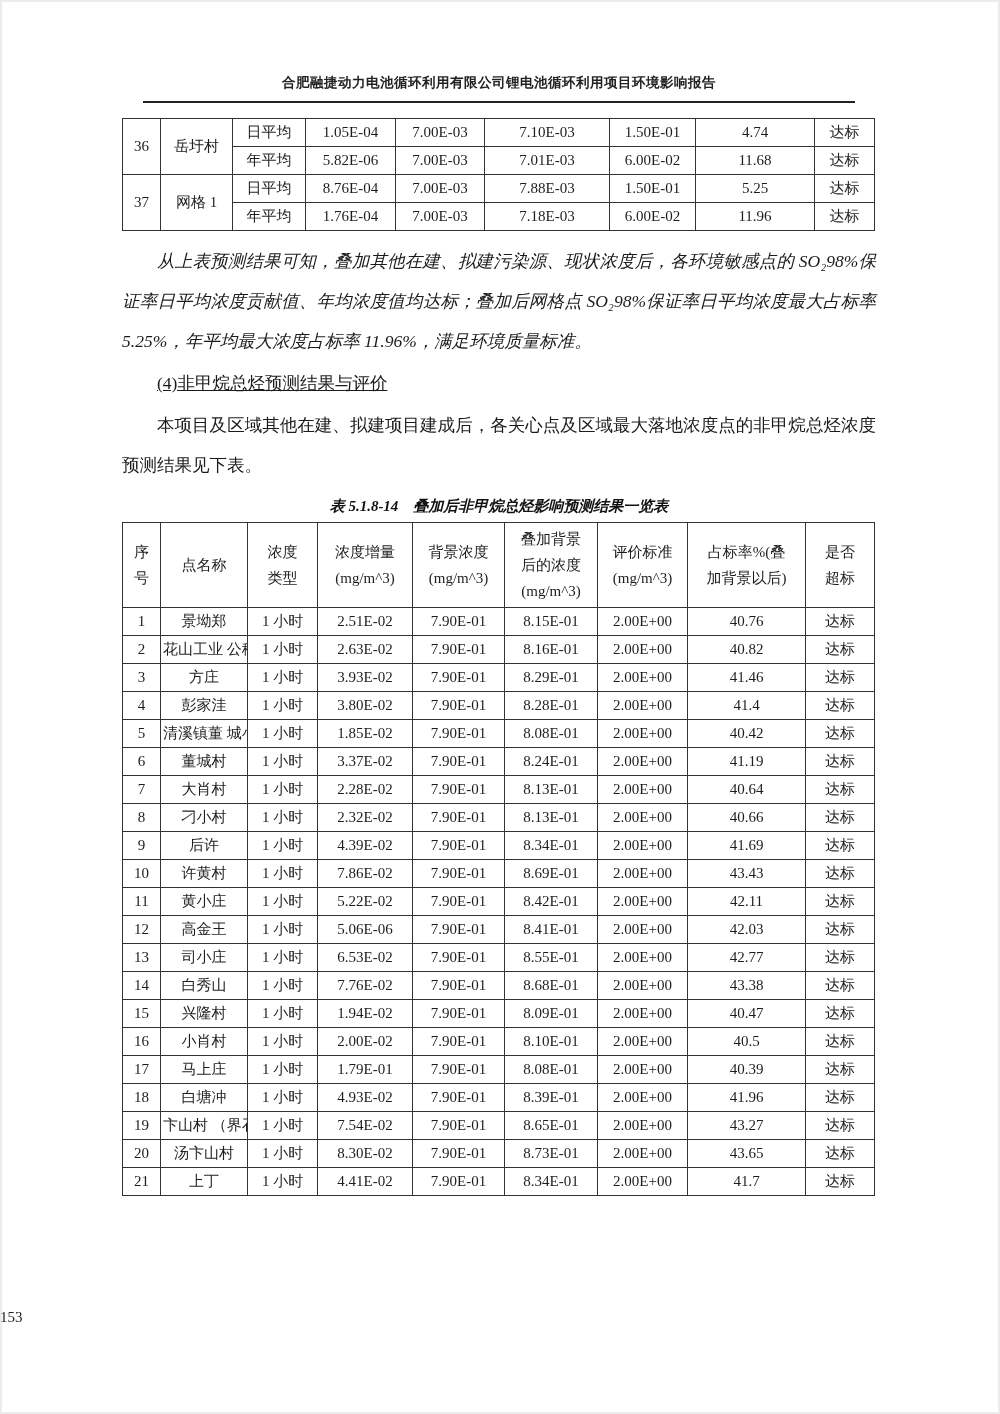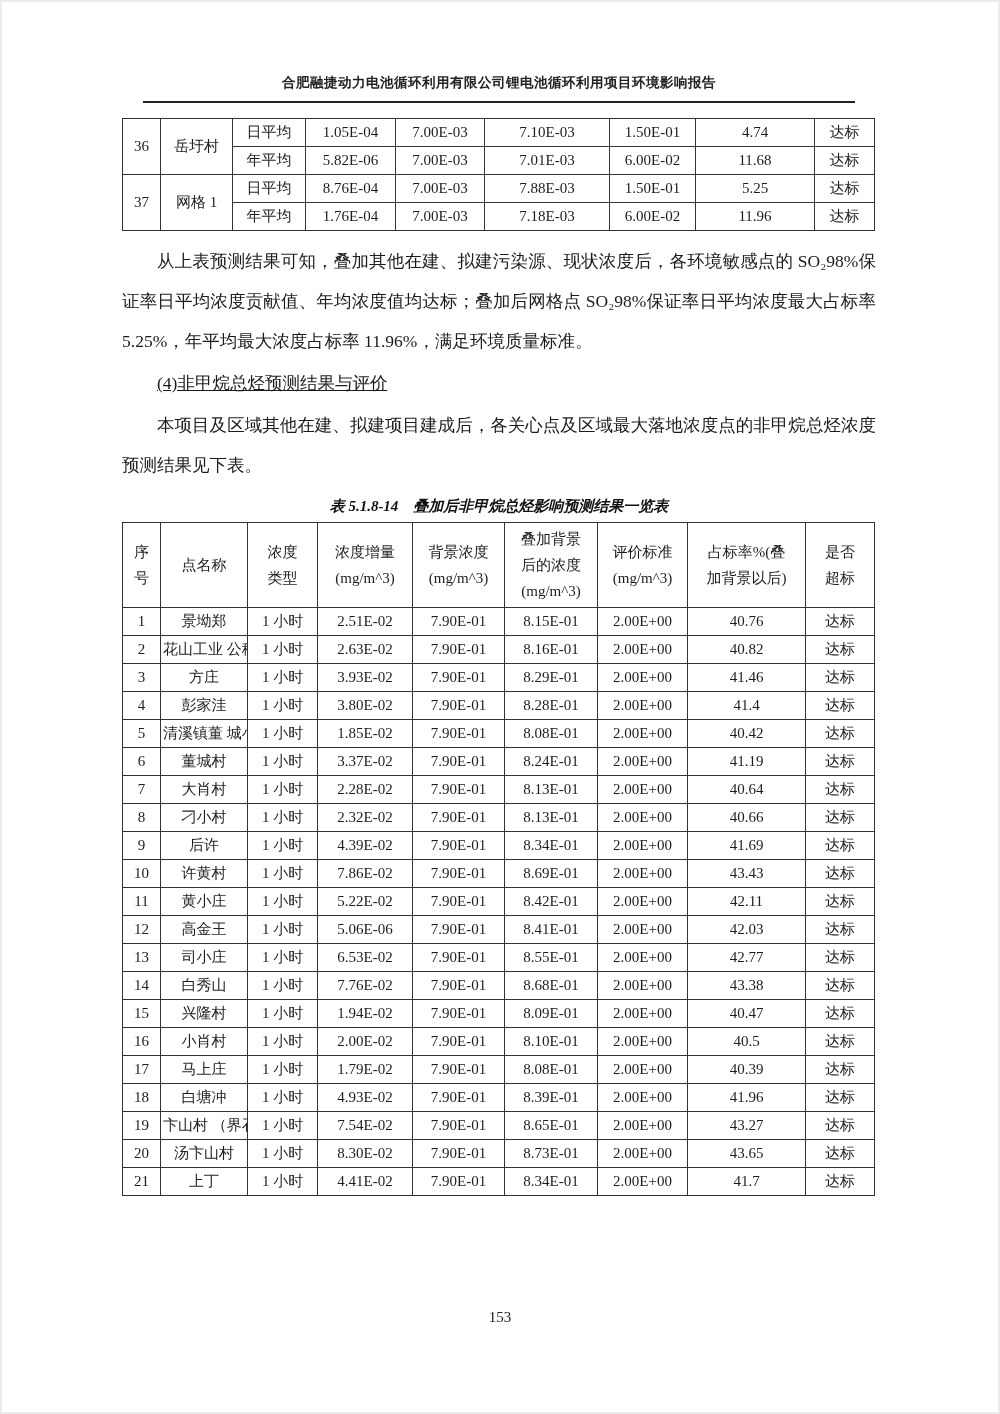--- a/index.html
+++ b/index.html
@@ -52,38 +52,37 @@
   table.top-table{margin-top:15px;}
   .name-cell, table.tbl th{white-space:pre-line;}
   .body-text{
     margin:0;
     font-size:17.5px;
     line-height:40px;
     text-align:justify;
     text-indent:2em;
     color:#1b1b1b;
   }
-  .p1{margin-top:10px;}
+  .p1{margin-top:10px;font-style:italic;}
   .p2{margin-top:2px;text-decoration:underline;}
   .p3{margin-top:2px;}
   .table-caption{
     margin-top:12px;
     text-align:center;
     font-size:15px;
     font-weight:bold;
     color:#111;
     font-style:italic;
   }
   table.main-table{margin-top:6px;}
   table.main-table thead th{height:82px;line-height:26px;}
   .page-number{
     position:absolute;
     left:0;right:0;
     bottom:88px;
-    text-align:center;
     font-size:15px;
     color:#222;
   }
 </style>
 </head>
 <body>
 
 <div class="page">
 
   <div class="report-header">合肥融捷动力电池循环利用有限公司锂电池循环利用项目环境影响报告</div>
@@ -361,21 +360,21 @@
           <td>7.90E-01</td>
           <td>8.10E-01</td>
           <td>2.00E+00</td>
           <td>40.5</td>
           <td>达标</td>
         </tr>
         <tr>
           <td>17</td>
           <td class="name-cell">马上庄</td>
           <td>1 小时</td>
-          <td>1.79E-02</td>
+          <td>1.79E-01</td>
           <td>7.90E-01</td>
           <td>8.08E-01</td>
           <td>2.00E+00</td>
           <td>40.39</td>
           <td>达标</td>
         </tr>
         <tr>
           <td>18</td>
           <td class="name-cell">白塘冲</td>
           <td>1 小时</td>

